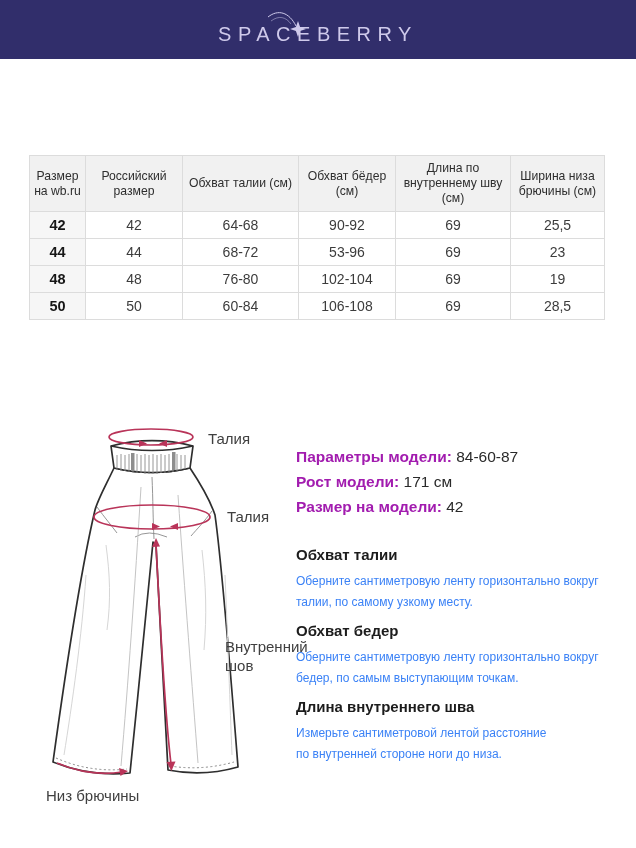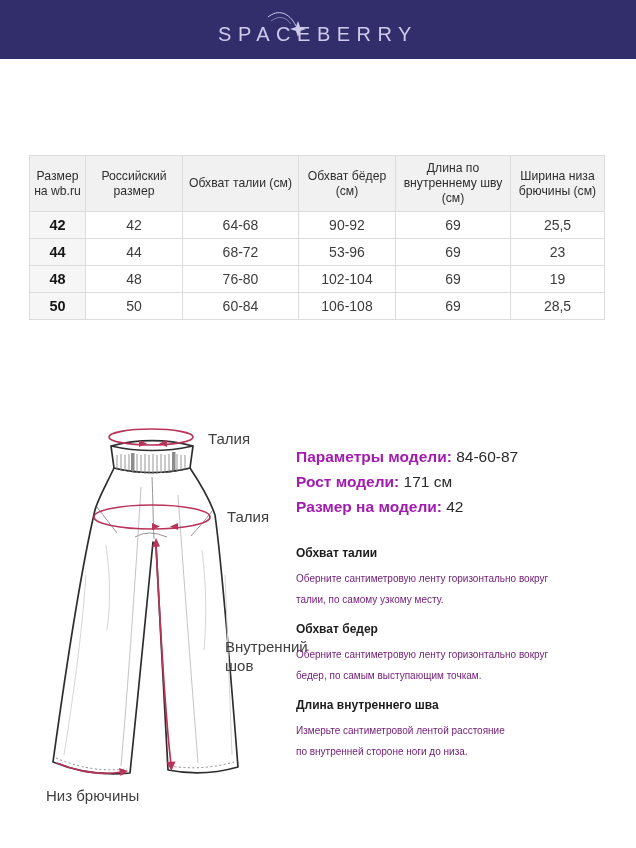--- a/index.html
+++ b/index.html
@@ -61,22 +61,22 @@
   .pink{ fill:none; stroke:var(--accent,#b93459); stroke-width:1.7; }
   .pinkfill{ fill:var(--accent,#b93459); stroke:none; }
 
   
   .model-info { position:absolute; left:296px; top:444px; width:330px; }
   .mi-line { font-size:15.5px; line-height:25px; color:#2a2a2a; }
   .mi-line .b { font-weight:bold; color:#a21caf; }
 
   .measure-section { position:absolute; left:296px; width:326px; }
   .ms-1 { top:546px; } .ms-2 { top:622px; } .ms-3 { top:698px; }
-  .ms-title { font-size:12px; font-weight:bold; color:#1c1c1c; margin-bottom:8px; }
-  .ms-body  { font-size:10px; color:#701a75; line-height:21px; white-space:pre-line; }
+  .ms-title { font-size:15px; font-weight:bold; color:#1c1c1c; margin-bottom:8px; }
+  .ms-body  { font-size:12px; color:#3b82f6; line-height:21px; white-space:pre-line; }
 </style>
 </head>
 <body>
 
 <div class="page">
 
   <header class="brand-header">
     <svg class="star-svg" width="48" height="30" viewBox="0 0 48 30">
       <path d="M 4,8 C 14,0 25,3 32,17" fill="none" stroke="#cfcaeb" stroke-width="1"></path>
       <path d="M 7,12 C 15,6 22,8 27,15" fill="none" stroke="#cfcaeb" stroke-width="0.7" opacity="0.7"></path>

